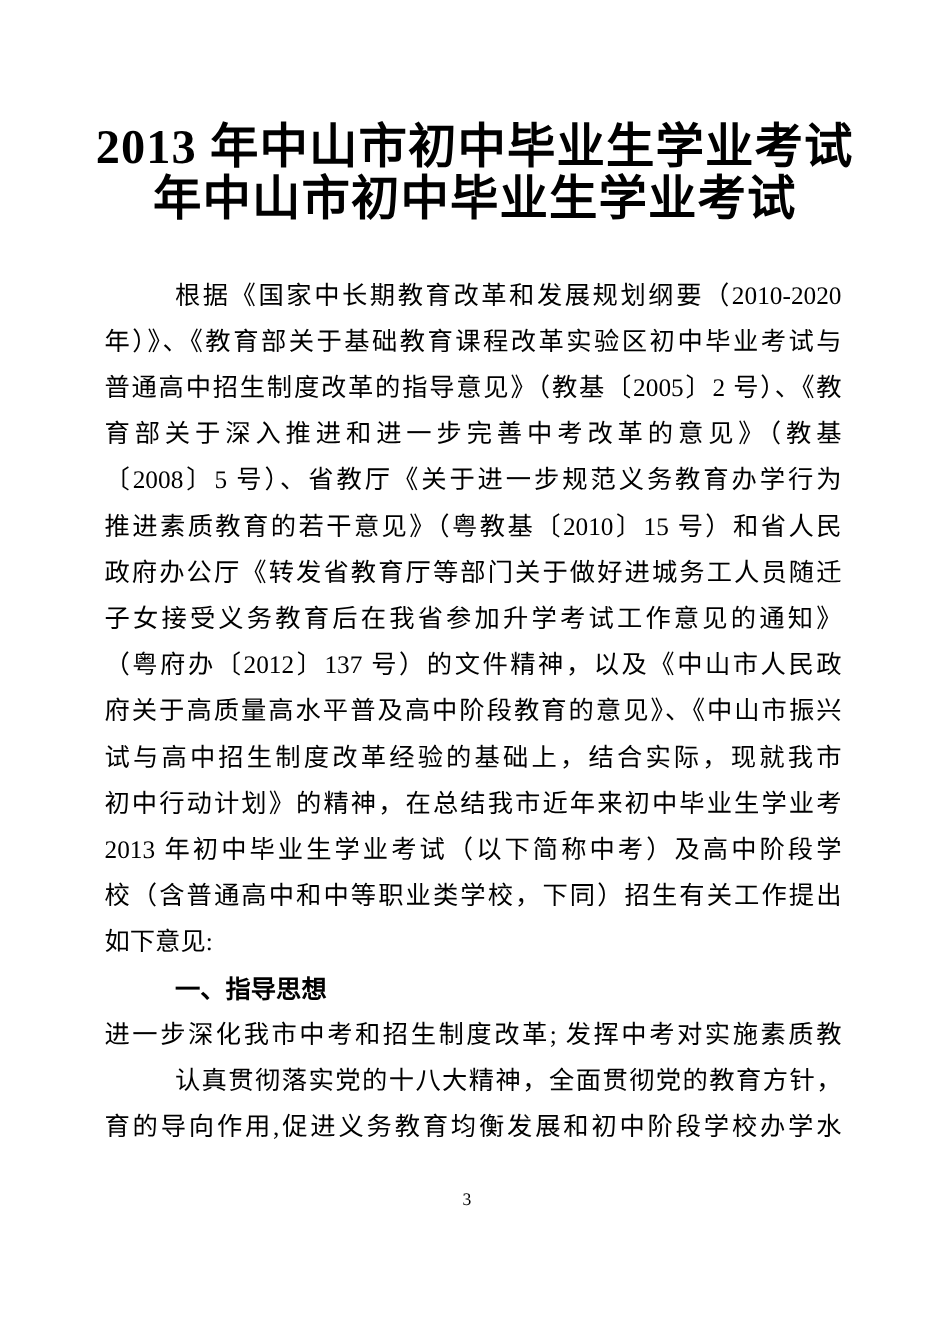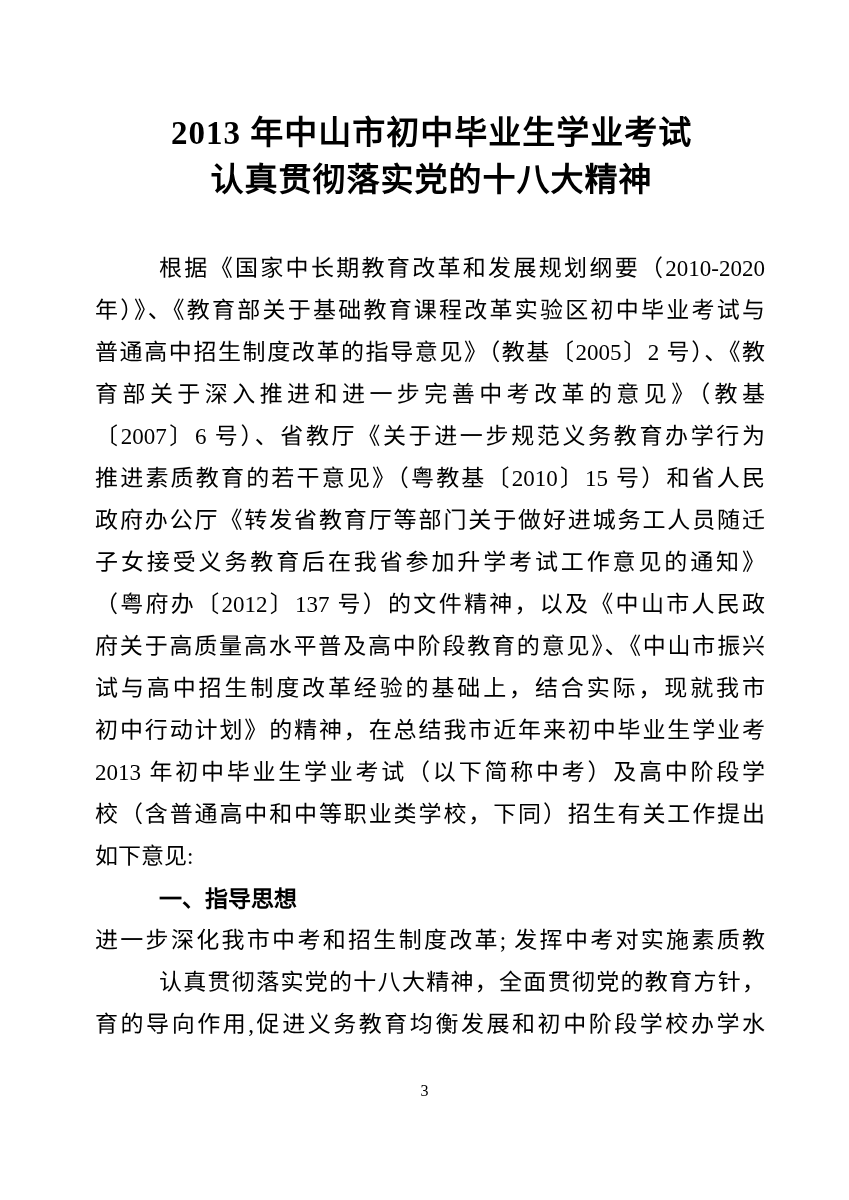--- a/index.html
+++ b/index.html
@@ -17,21 +17,21 @@
     font-family: "Liberation Serif", serif;
   }
   .doc-title {
     position: absolute;
     top: 110px;
     left: 14px;
     right: 0;
     text-align: center;
     font-family: "Liberation Serif", serif;
     font-weight: 700;
-    font-size: 33px;
+    font-size: 44px;
     line-height: 47px;
     letter-spacing: 1px;
   }
   .doc-body {
     position: absolute;
     top: 248px;
     left: 95px;
     width: 670px;
     font-family: "Liberation Serif", serif;
     font-size: 23px;
@@ -63,30 +63,30 @@
     font-size: 16px;
   }
 </style>
 </head>
 <body>
 
 <div class="page">
 
   <div class="doc-title">
     <div>2013 年中山市初中毕业生学业考试</div>
-    <div>认真贯彻落实党的十八大精神</div>
+    <div>年中山市初中毕业生学业考试</div>
   </div>
 
   <div class="doc-body">
     <div>
         <div class="line justify indent">根据《国家中长期教育改革和发展规划纲要（2010-2020</div>
         <div class="line justify">年）》、《教育部关于基础教育课程改革实验区初中毕业考试与</div>
         <div class="line justify">普通高中招生制度改革的指导意见》（教基〔2005〕2 号）、《教</div>
         <div class="line justify">育部关于深入推进和进一步完善中考改革的意见》（教基</div>
-        <div class="line justify">〔2007〕6 号）、省教厅《关于进一步规范义务教育办学行为</div>
+        <div class="line justify">〔2008〕5 号）、省教厅《关于进一步规范义务教育办学行为</div>
         <div class="line justify">推进素质教育的若干意见》（粤教基〔2010〕15 号）和省人民</div>
         <div class="line justify">政府办公厅《转发省教育厅等部门关于做好进城务工人员随迁</div>
         <div class="line justify">子女接受义务教育后在我省参加升学考试工作意见的通知》</div>
         <div class="line justify">（粤府办〔2012〕137 号）的文件精神，以及《中山市人民政</div>
         <div class="line justify">府关于高质量高水平普及高中阶段教育的意见》、《中山市振兴</div>
         <div class="line justify">试与高中招生制度改革经验的基础上，结合实际，现就我市</div>
         <div class="line justify">初中行动计划》的精神，在总结我市近年来初中毕业生学业考</div>
         <div class="line justify">2013 年初中毕业生学业考试（以下简称中考）及高中阶段学</div>
         <div class="line justify">校（含普通高中和中等职业类学校，下同）招生有关工作提出</div>
         <div class="line">如下意见:</div>

